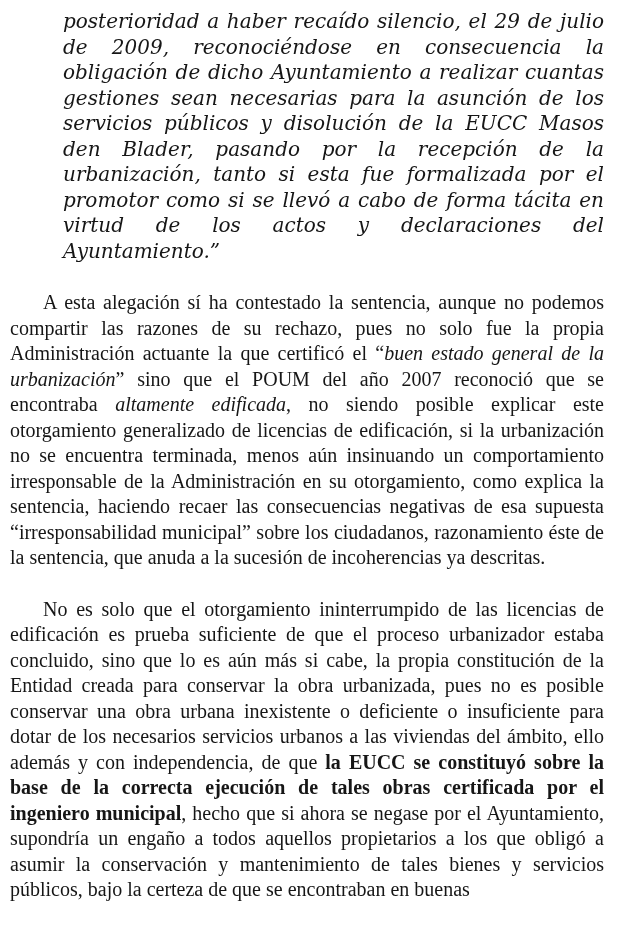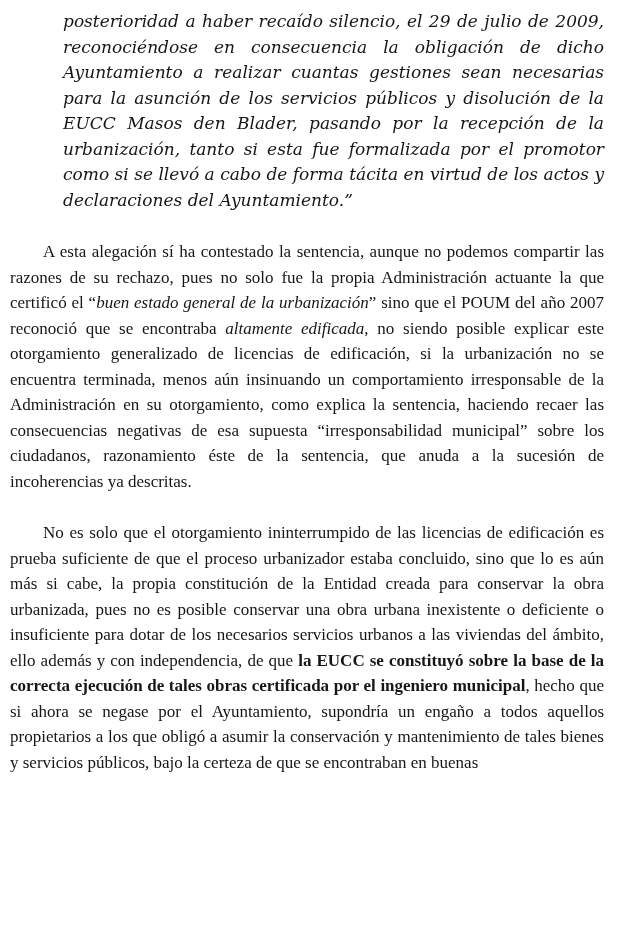--- a/index.html
+++ b/index.html
@@ -12,21 +12,21 @@
     height: 929px;
     overflow: hidden;
   }
   .page {
     box-sizing: border-box;
     width: 621px;
     height: 929px;
     padding: 9px 17px 0 10px;
     background: #ffffff;
     font-family: "DejaVu Serif", serif;
-    font-size: 17px;
+    font-size: 20px;
     line-height: 25.5px;
     color: #161616;
     text-align: justify;
     overflow: hidden;
   }
   .quote {
     margin: 0;
     padding-left: 53px;
     font-style: italic;
     text-align: justify;

